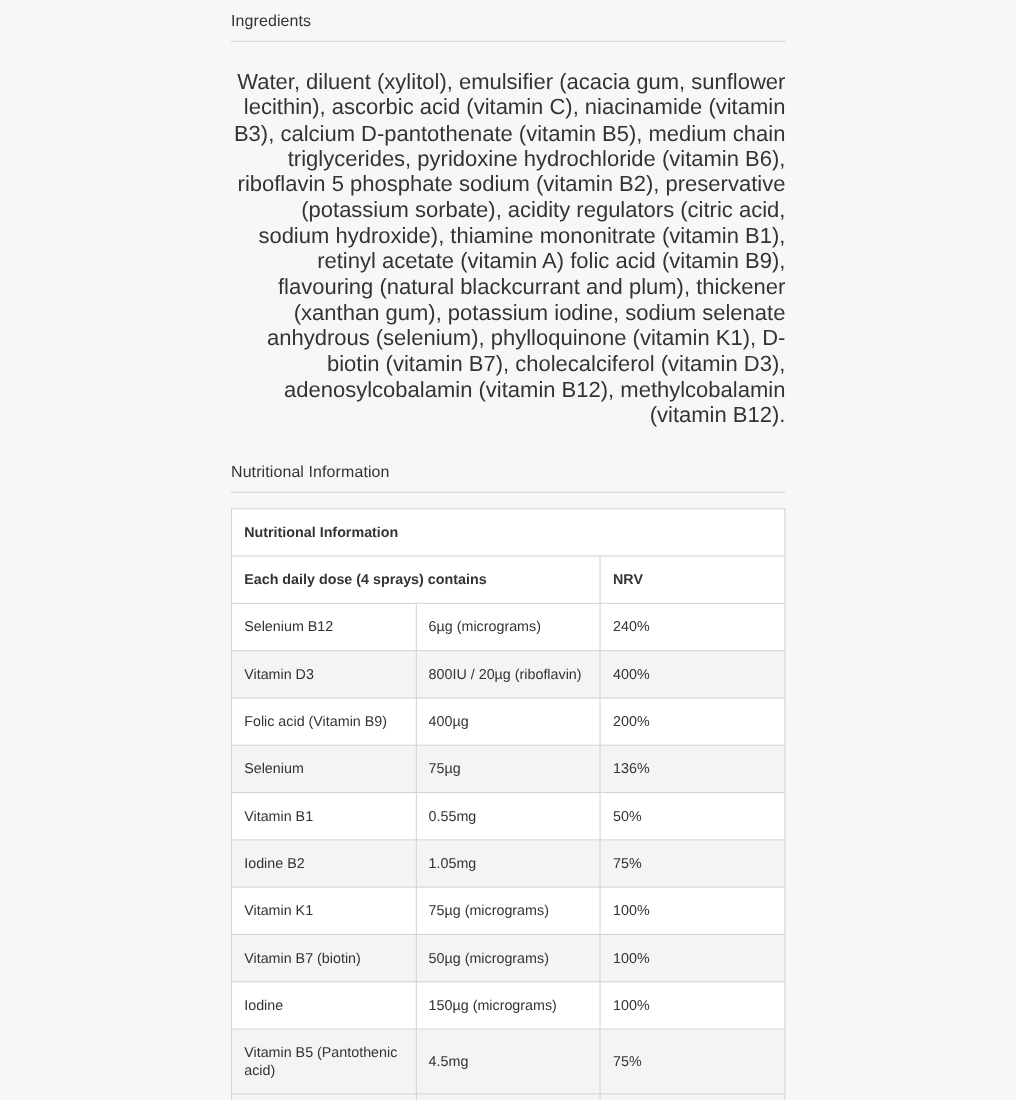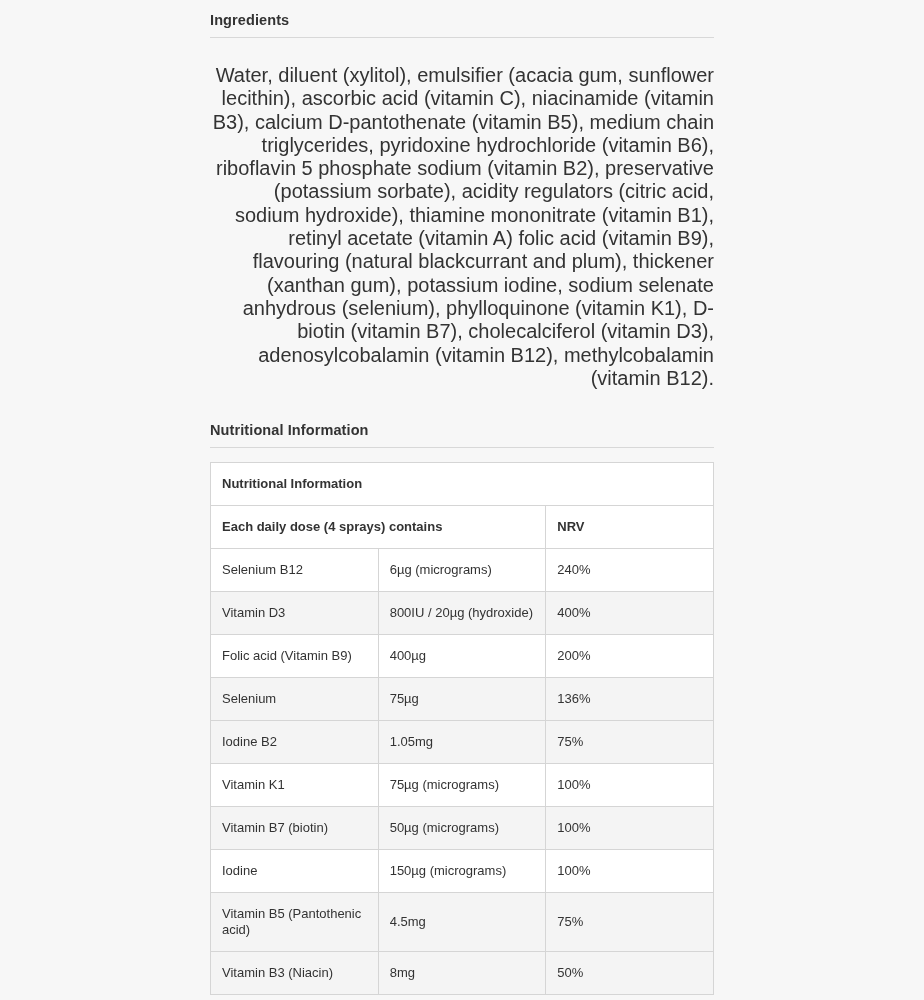--- a/index.html
+++ b/index.html
@@ -18,21 +18,21 @@
     width: 924px;
     box-sizing: border-box;
     padding: 0;
   }
   .content {
     margin-left: 210px;
     width: 504px;
   }
   .section-title {
     font-size: 14.5px;
-    font-weight: bold;
+    font-weight: normal;
     color: #333333;
     padding-top: 12px;
     padding-bottom: 9px;
     border-bottom: 1px solid #d8d8d8;
     letter-spacing: 0.1px;
   }
   .ingredients-body {
     font-size: 20px;
     line-height: 23.3px;
     color: #333333;
@@ -99,32 +99,37 @@
             <td class="col-nrv">NRV</td>
           </tr>
 
           <tr>
             <td class="col-name">Selenium B12</td>
             <td class="col-value">6µg (micrograms)</td>
             <td class="col-nrv">240%</td>
           </tr>
           <tr class="row-alt">
             <td class="col-name">Vitamin D3</td>
-            <td class="col-value">800IU / 20µg (hydroxide)</td>
+            <td class="col-value">800IU / 20µg (riboflavin)</td>
             <td class="col-nrv">400%</td>
           </tr>
           <tr>
             <td class="col-name">Folic acid (Vitamin B9)</td>
             <td class="col-value">400µg</td>
             <td class="col-nrv">200%</td>
           </tr>
           <tr class="row-alt">
             <td class="col-name">Selenium</td>
             <td class="col-value">75µg</td>
             <td class="col-nrv">136%</td>
+          </tr>
+          <tr>
+            <td class="col-name">Vitamin B1</td>
+            <td class="col-value">0.55mg</td>
+            <td class="col-nrv">50%</td>
           </tr>
           <tr class="row-alt">
             <td class="col-name">Iodine B2</td>
             <td class="col-value">1.05mg</td>
             <td class="col-nrv">75%</td>
           </tr>
           <tr>
             <td class="col-name">Vitamin K1</td>
             <td class="col-value">75µg (micrograms)</td>
             <td class="col-nrv">100%</td>

